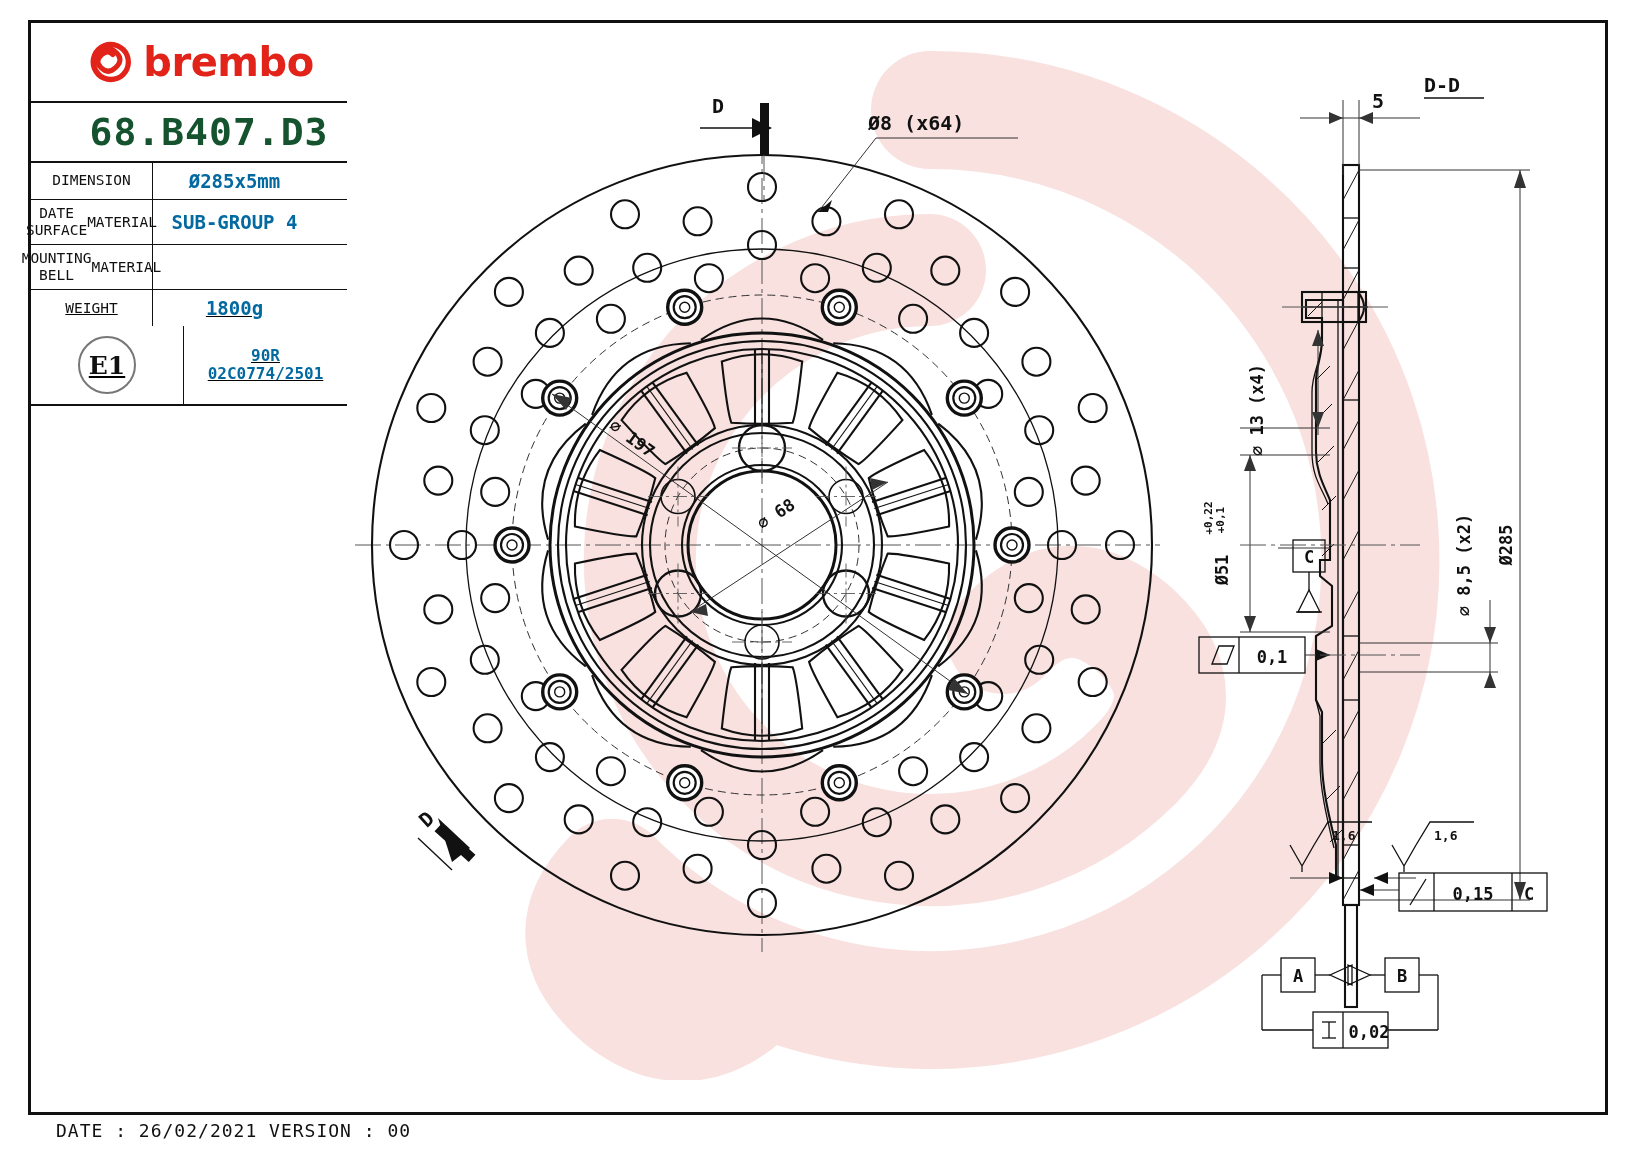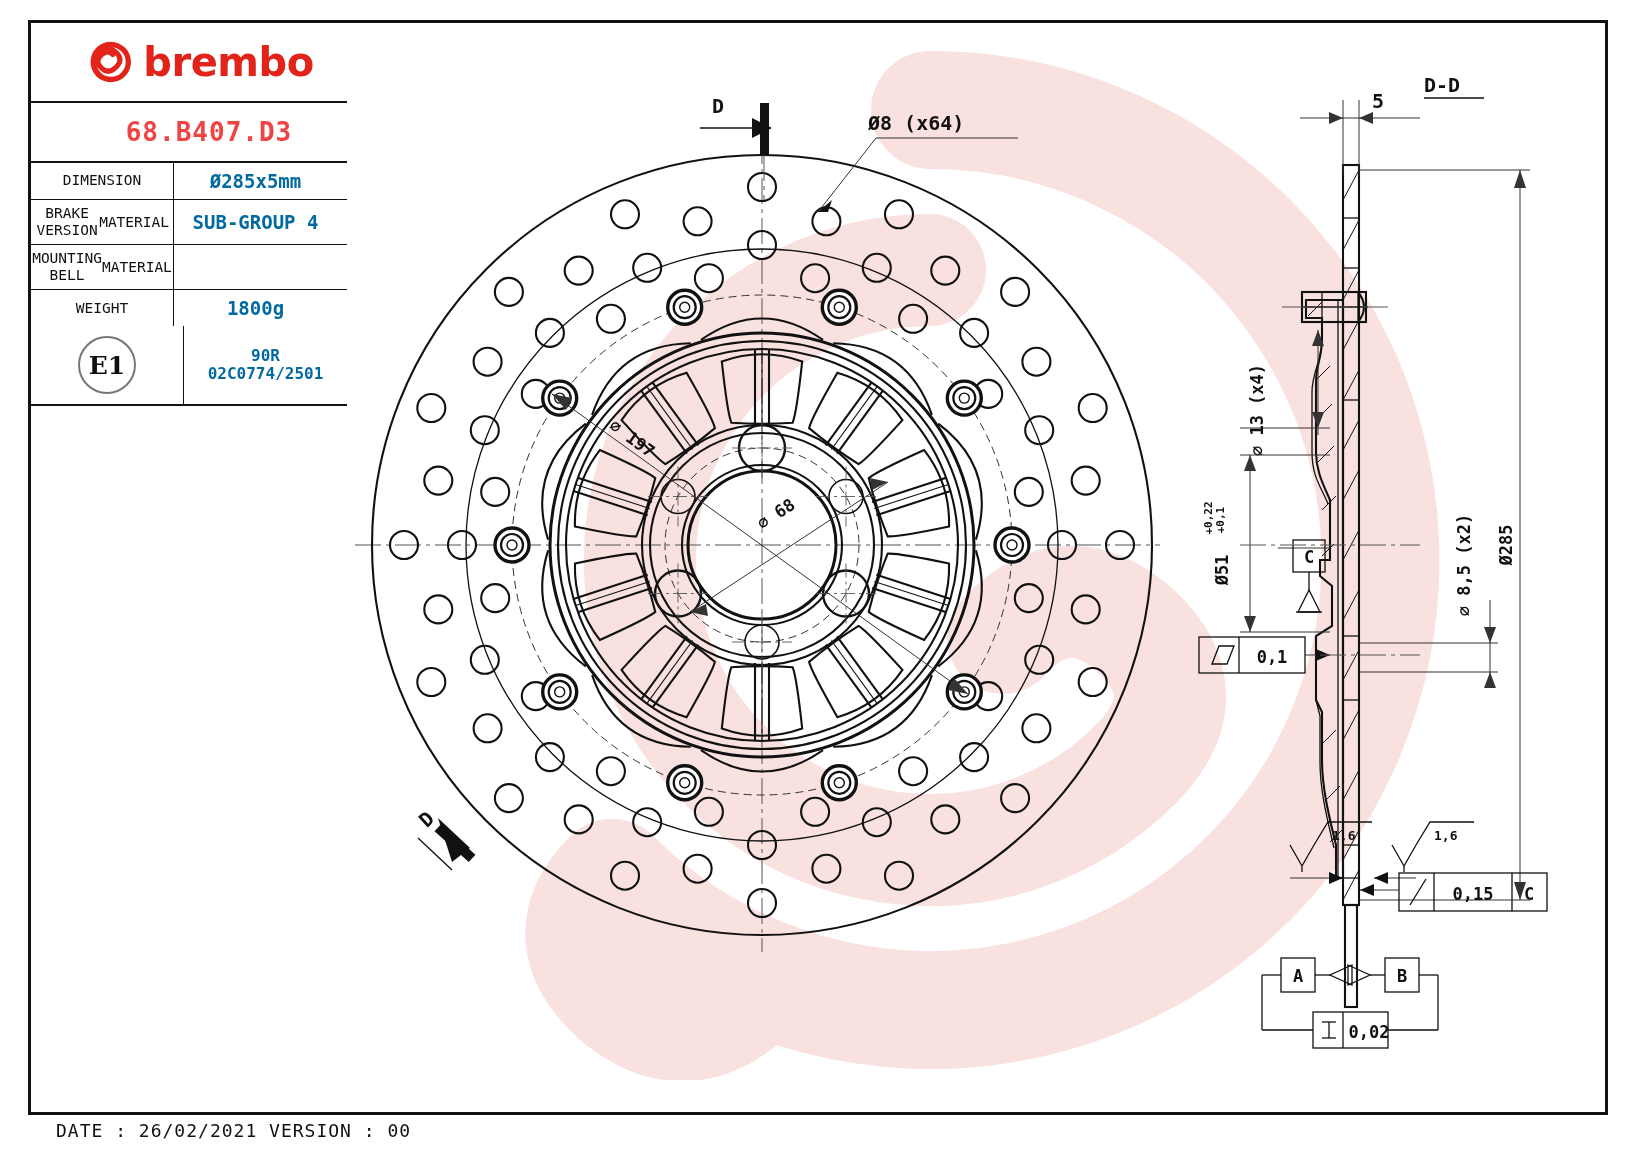--- a/index.html
+++ b/index.html
@@ -22,27 +22,27 @@
     position:absolute;left:31px;top:23px;width:316px;
     border-bottom:2px solid #111;box-sizing:border-box;background:#fff;
   }
   .tb-logo{height:78px;border-bottom:2px solid #111;display:flex;align-items:center;
            justify-content:center;gap:9px;padding-left:24px;}
   .tb-logo .mark{width:46px;height:46px;}
   .tb-logo .word{font-family:"DejaVu Sans",sans-serif;font-weight:bold;font-size:40px;
                  color:#e2231a;letter-spacing:-0.5px;}
   .tb-code{height:58px;border-bottom:2px solid #111;display:flex;align-items:center;
            justify-content:center;}
-  .tb-code span{font-family:"DejaVu Sans Mono",monospace;font-size:26px;font-weight:bold;
-                color:#ef4444;letter-spacing:1px;margin-left:40px;}
+  .tb-code span{font-family:"DejaVu Sans Mono",monospace;font-size:38px;font-weight:bold;
+                color:#14532d;letter-spacing:1px;margin-left:40px;}
   .tb-row{display:flex;border-bottom:1px solid #111;min-height:36px;}
-  .tb-row:last-child{border-bottom:none;}
+  .tb-row:last-child{border-bottom:none;text-decoration:underline;}
   .tb-k,.tb-v{display:flex;align-items:center;justify-content:center;text-align:center;
               padding:5px 4px;box-sizing:border-box;line-height:1.18;}
-  .tb-k{width:143px;border-right:1px solid #111;font-size:14.5px;color:#111;}
+  .tb-k{width:122px;border-right:1px solid #111;font-size:14.5px;color:#111;}
   .tb-v{width:163px;font-size:19px;font-weight:bold;color:#0369a1;}
   .tb-v.small{font-size:16px;font-weight:bold;}
   .tb-e1{width:152px;border-right:1px solid #111;display:flex;align-items:center;
          justify-content:center;padding:10px 0;}
   .e1circ{width:54px;height:54px;border:2px solid #777;border-radius:50%;
           display:flex;align-items:center;justify-content:center;
           font-family:"DejaVu Serif",serif;font-weight:bold;font-size:25px;color:#111;}
 
   
   .footer-date{position:absolute;left:56px;top:1120px;font-size:18px;color:#111;
@@ -574,21 +574,21 @@
             <div>DIMENSION</div>
           </div>
           <div class="tb-v">
             <div>
               <div>Ø285x5mm</div>
             </div>
           </div>
         </div>
         <div class="tb-row">
           <div class="tb-k">
-            <div>BRAKE VERSION</div>
+            <div>DATE SURFACE</div>
             <div>MATERIAL</div>
           </div>
           <div class="tb-v">
             <div>
               <div>SUB-GROUP 4</div>
             </div>
           </div>
         </div>
         <div class="tb-row">
           <div class="tb-k">

